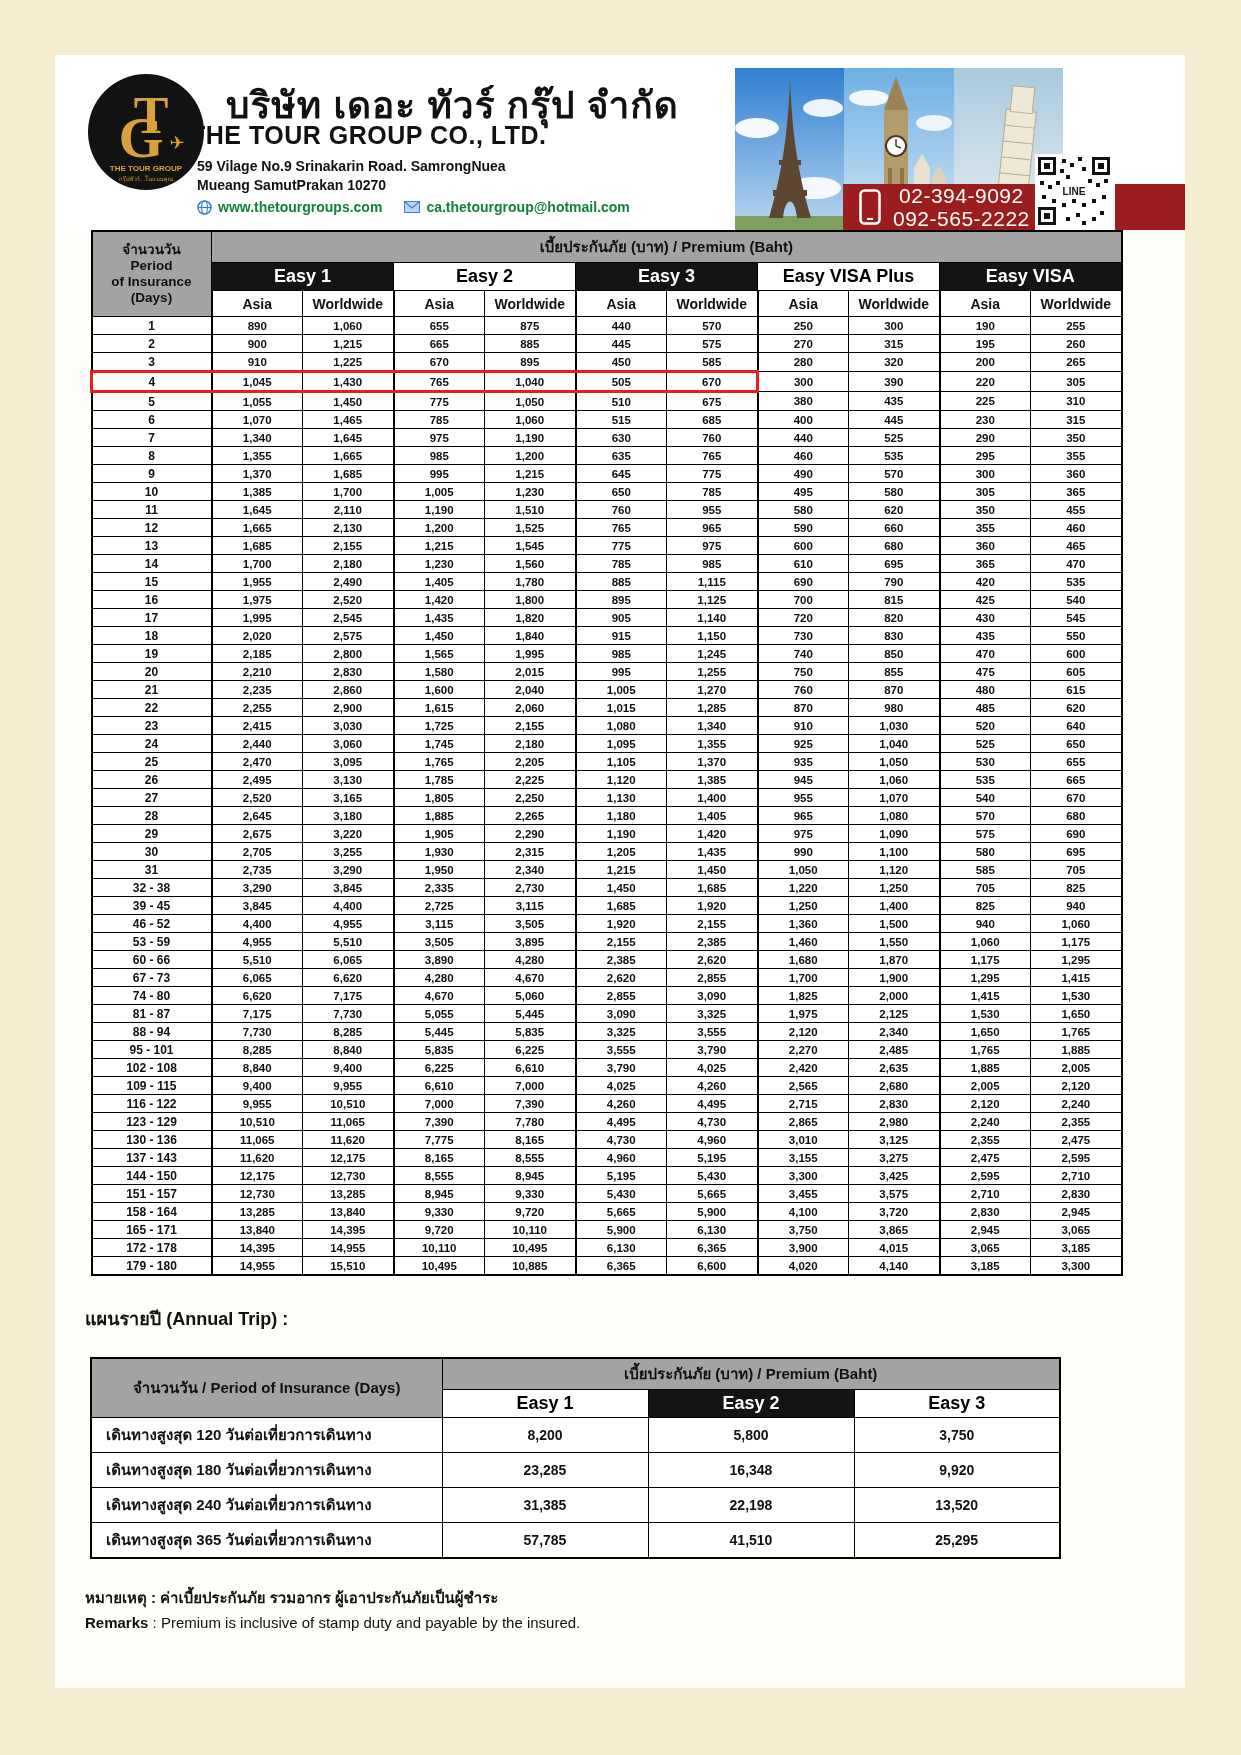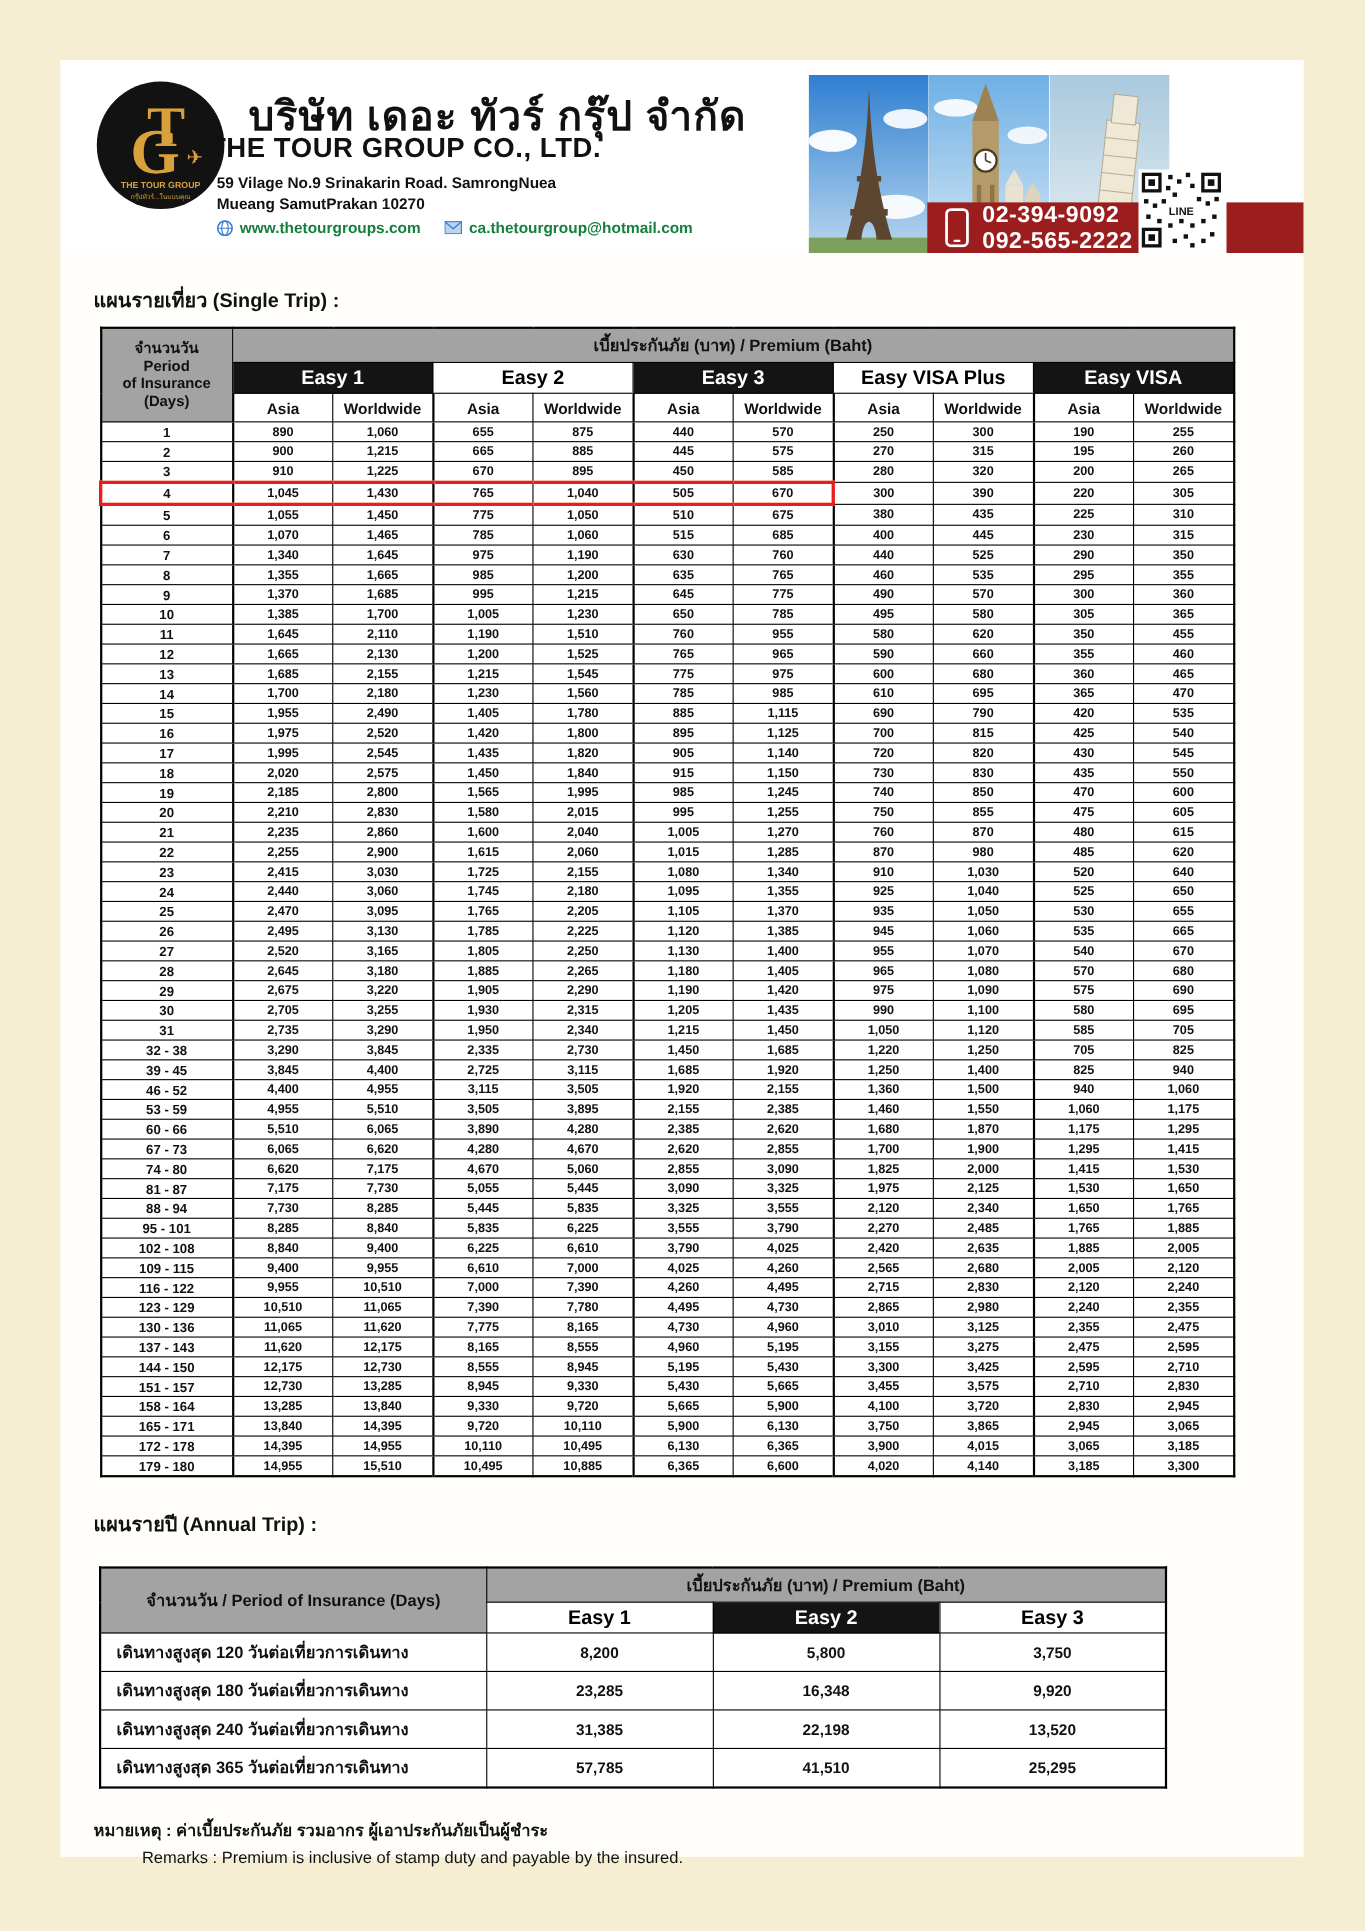--- a/index.html
+++ b/index.html
@@ -16,21 +16,21 @@
   .co-en{position:absolute;left:135px;top:66px;font-size:25px;font-weight:bold;letter-spacing:.5px;}
   .addr{position:absolute;left:142px;top:102px;font-size:14px;font-weight:bold;line-height:19px;}
   .contact{position:absolute;left:142px;top:144px;font-size:14px;font-weight:bold;display:flex;align-items:center;gap:6px;color:#15803d;}
   .contact .sp{width:10px;}
   .photos{position:absolute;left:680px;top:13px;width:328px;height:162px;display:flex;}
   .photo{width:110px;height:162px;overflow:hidden;}
   .phone-banner{
     position:absolute;left:788px;top:129px;right:0;height:46px;background:#9b1d1d;
     display:flex;align-items:center;gap:12px;padding-left:16px;color:#fff;box-sizing:border-box;
   }
-  .phones{font-size:21px;font-weight:bold;line-height:23px;letter-spacing:.5px;}
+  .phones{font-size:21px;font-weight:normal;line-height:23px;letter-spacing:.5px;text-align:center;}
   .qr{position:absolute;right:70px;top:99px;width:80px;height:76px;background:#fff;padding:1px;box-sizing:border-box;}
   
   .sec-title{margin:28px 0 10px 30px;font-size:18px;font-weight:bold;}
   table{border-collapse:collapse;table-layout:fixed;background:#fff;}
   th,td{border:1px solid #000;padding:0;}
   
   .single{margin-left:35px;width:1030px;border:2px solid #000;}
   .single .days-h{background:#a3a3a3;font-size:13.5px;font-weight:bold;line-height:16px;}
   .premium{background:#a3a3a3;font-size:15px;font-weight:bold;height:30px;text-align:center;}
   .plan{height:27px;font-size:18px;font-weight:bold;text-align:center;}
@@ -45,21 +45,21 @@
   tr.hl td:nth-child(7){border-right:3px solid #ea1c1c;}
   
   .annual{margin:24px 0 0 35px;width:969px;border:2px solid #000;}
   .ann-label{background:#a3a3a3;font-size:15px;font-weight:bold;text-align:center;}
   .annual td{height:34px;font-weight:bold;}
   .annual td.lab{text-align:left;padding-left:14px;font-size:15px;}
   .annual td.val{text-align:center;font-size:14px;}
   
   .remarks{margin:26px 0 0 30px;font-size:15px;line-height:25px;}
   .remarks .th-line{font-weight:bold;}
-  .remarks .b{font-weight:normal;margin-left:44px;}
+  .remarks .b{font-weight:bold;}
 </style>
 </head>
 <body>
 
 <div class="panel">
 
   <div class="hdr">
     <div class="logo">
       <svg width="122" height="122" viewBox="0 0 122 122">
         <circle cx="61" cy="61" r="58" fill="#121212"></circle>
@@ -209,21 +209,20 @@
           <rect x="40" y="58" width="4" height="4"></rect>
             <rect x="30" y="62" width="4" height="4"></rect>
             <rect x="46" y="66" width="4" height="4"></rect>
         </g>
         <rect x="24" y="30" width="28" height="12" fill="#fff"></rect>
         <text x="38" y="40" text-anchor="middle" font-size="10" font-weight="bold" fill="#111">LINE</text>
       </svg>
     </div>
   </div>
 
-  <div class="sec-title">แผนรายเที่ยว  (Single Trip) :</div>
 
   <table class="single">
     <colgroup>
       <col style="width:120px">
       <col style="width:91px">
         <col style="width:91px">
         <col style="width:91px">
         <col style="width:91px">
         <col style="width:91px">
       <col style="width:91px">

